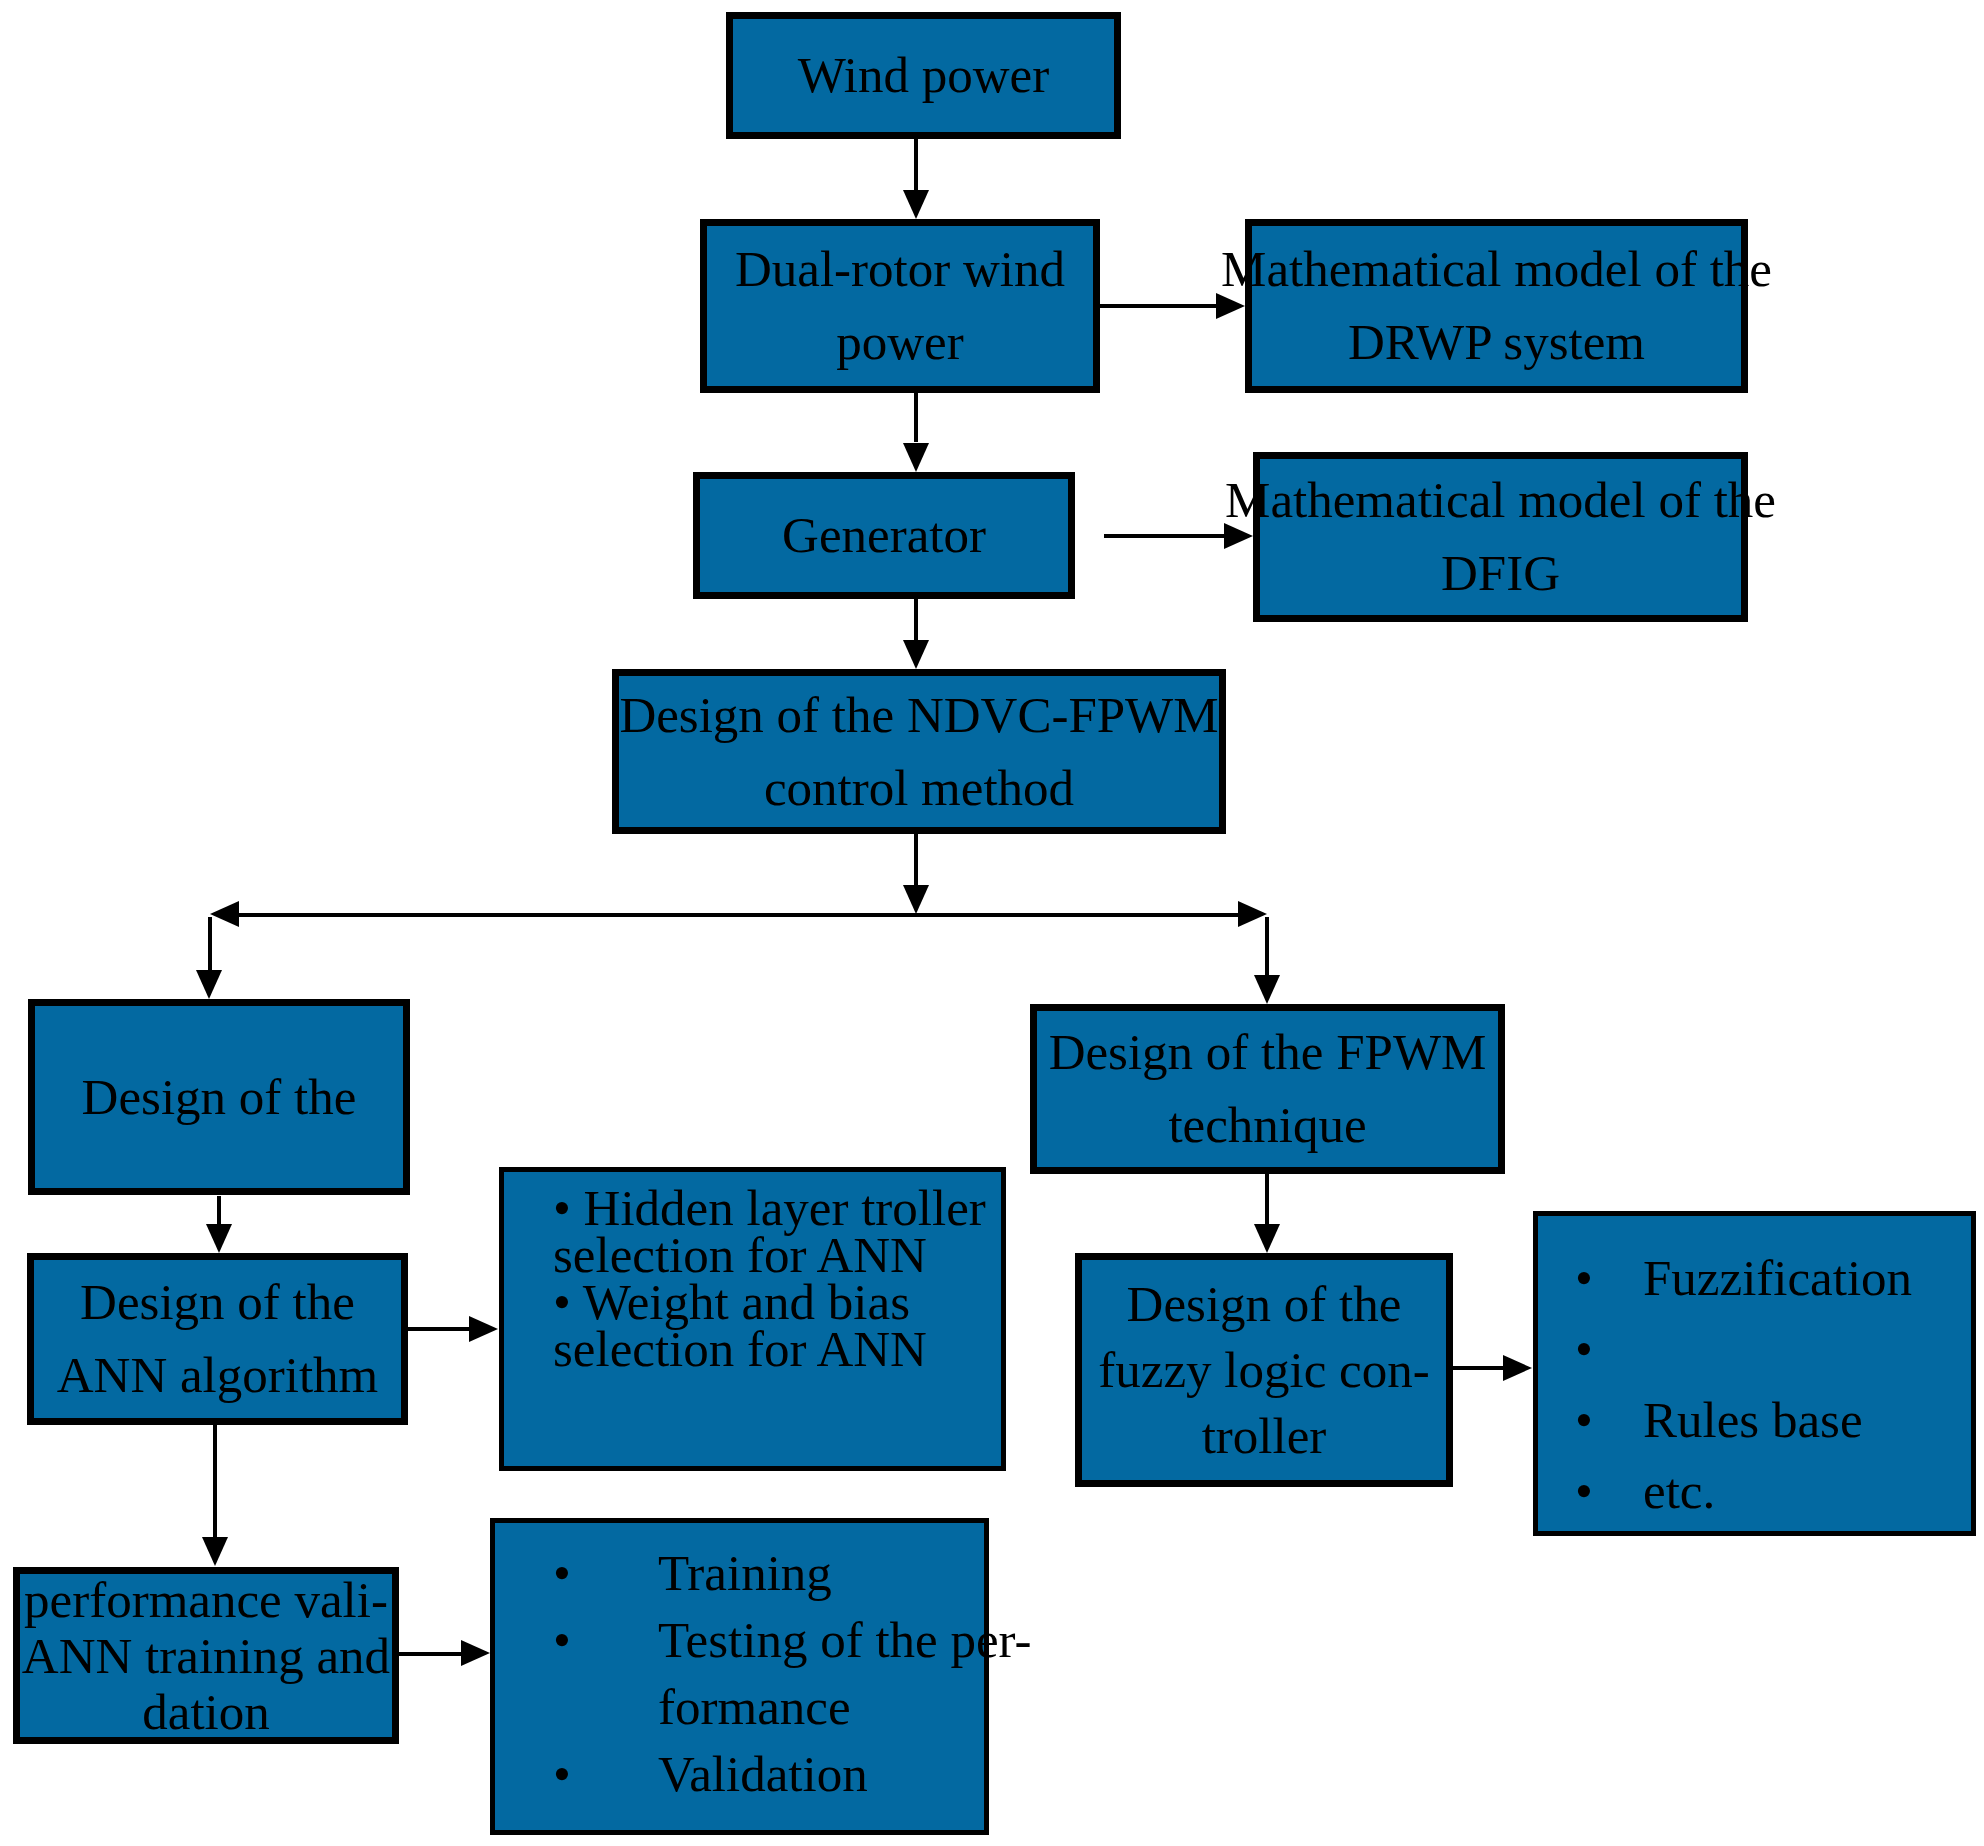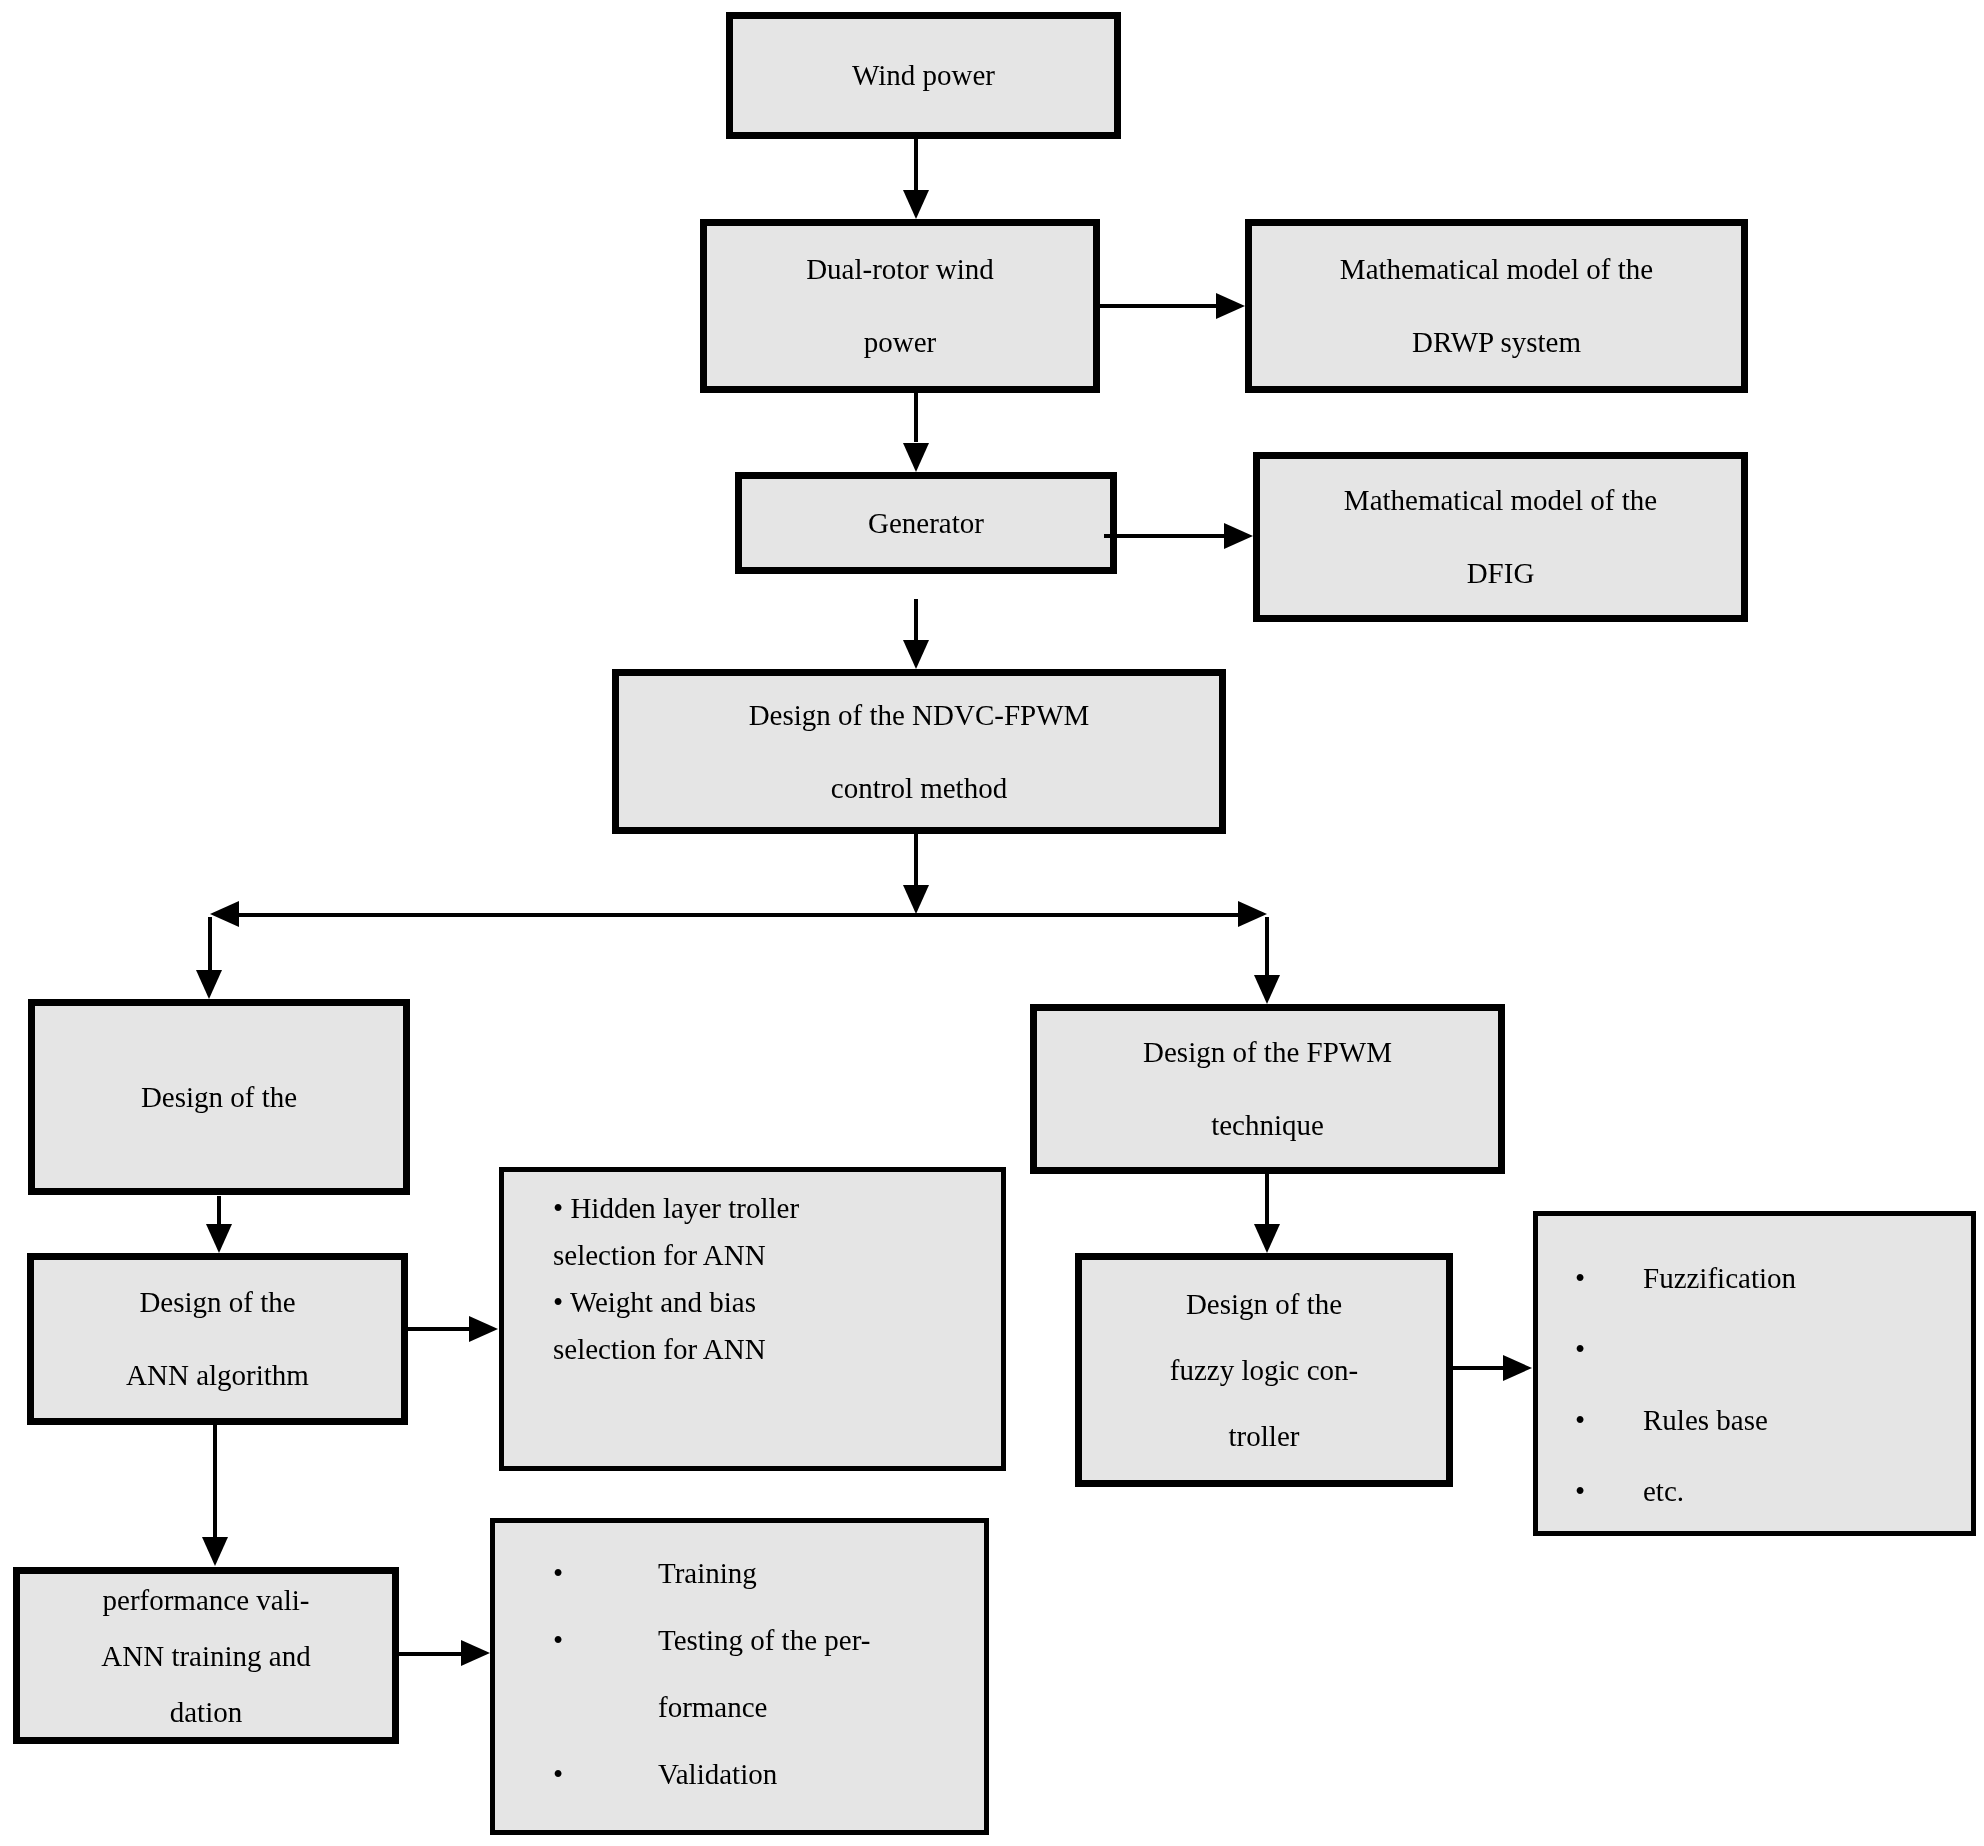--- a/index.html
+++ b/index.html
@@ -8,27 +8,27 @@
     width:1985px; height:1846px;
     background:#ffffff;
     color:#000;
     font-family:"Liberation Serif","DejaVu Serif",serif;
     overflow:hidden;
   }
   .box {
     position:absolute;
     box-sizing:border-box;
     border:7.3px solid #000;
-    background:#e5e5e5;
+    background:#0369a1;
     display:flex;
     flex-direction:column;
     justify-content:center;
     align-items:center;
     text-align:center;
-    font-size:29px;
+    font-size:51px;
     line-height:73px;
   }
   .box .line { white-space:nowrap; }
   .bullets {
     border-width:5.4px;
     justify-content:flex-start;
     align-items:flex-start;
     text-align:left;
   }
   
@@ -64,21 +64,21 @@
   <div class="box" id="bx-dualrotor" style="left:700px; top:219px; width:400px; height:174px;">
     <div class="line">Dual-rotor wind</div>
     <div class="line">power</div>
   </div>
 
   <div class="box" id="bx-drwp" style="left:1245px; top:219px; width:503px; height:174px;">
     <div class="line">Mathematical model of the</div>
     <div class="line">DRWP system</div>
   </div>
 
-  <div class="box" id="bx-generator" style="left:735px; top:472px; width:382px; height:102px;">
+  <div class="box" id="bx-generator" style="left:693px; top:472px; width:382px; height:127px;">
     <div class="line">Generator</div>
   </div>
 
   <div class="box" id="bx-dfig" style="left:1253px; top:452px; width:495px; height:170px;">
     <div class="line">Mathematical model of the</div>
     <div class="line">DFIG</div>
   </div>
 
   <div class="box" id="bx-ndvcfpwm" style="left:612px; top:669px; width:614px; height:165px;">
     <div class="line">Design of the NDVC-FPWM</div>

